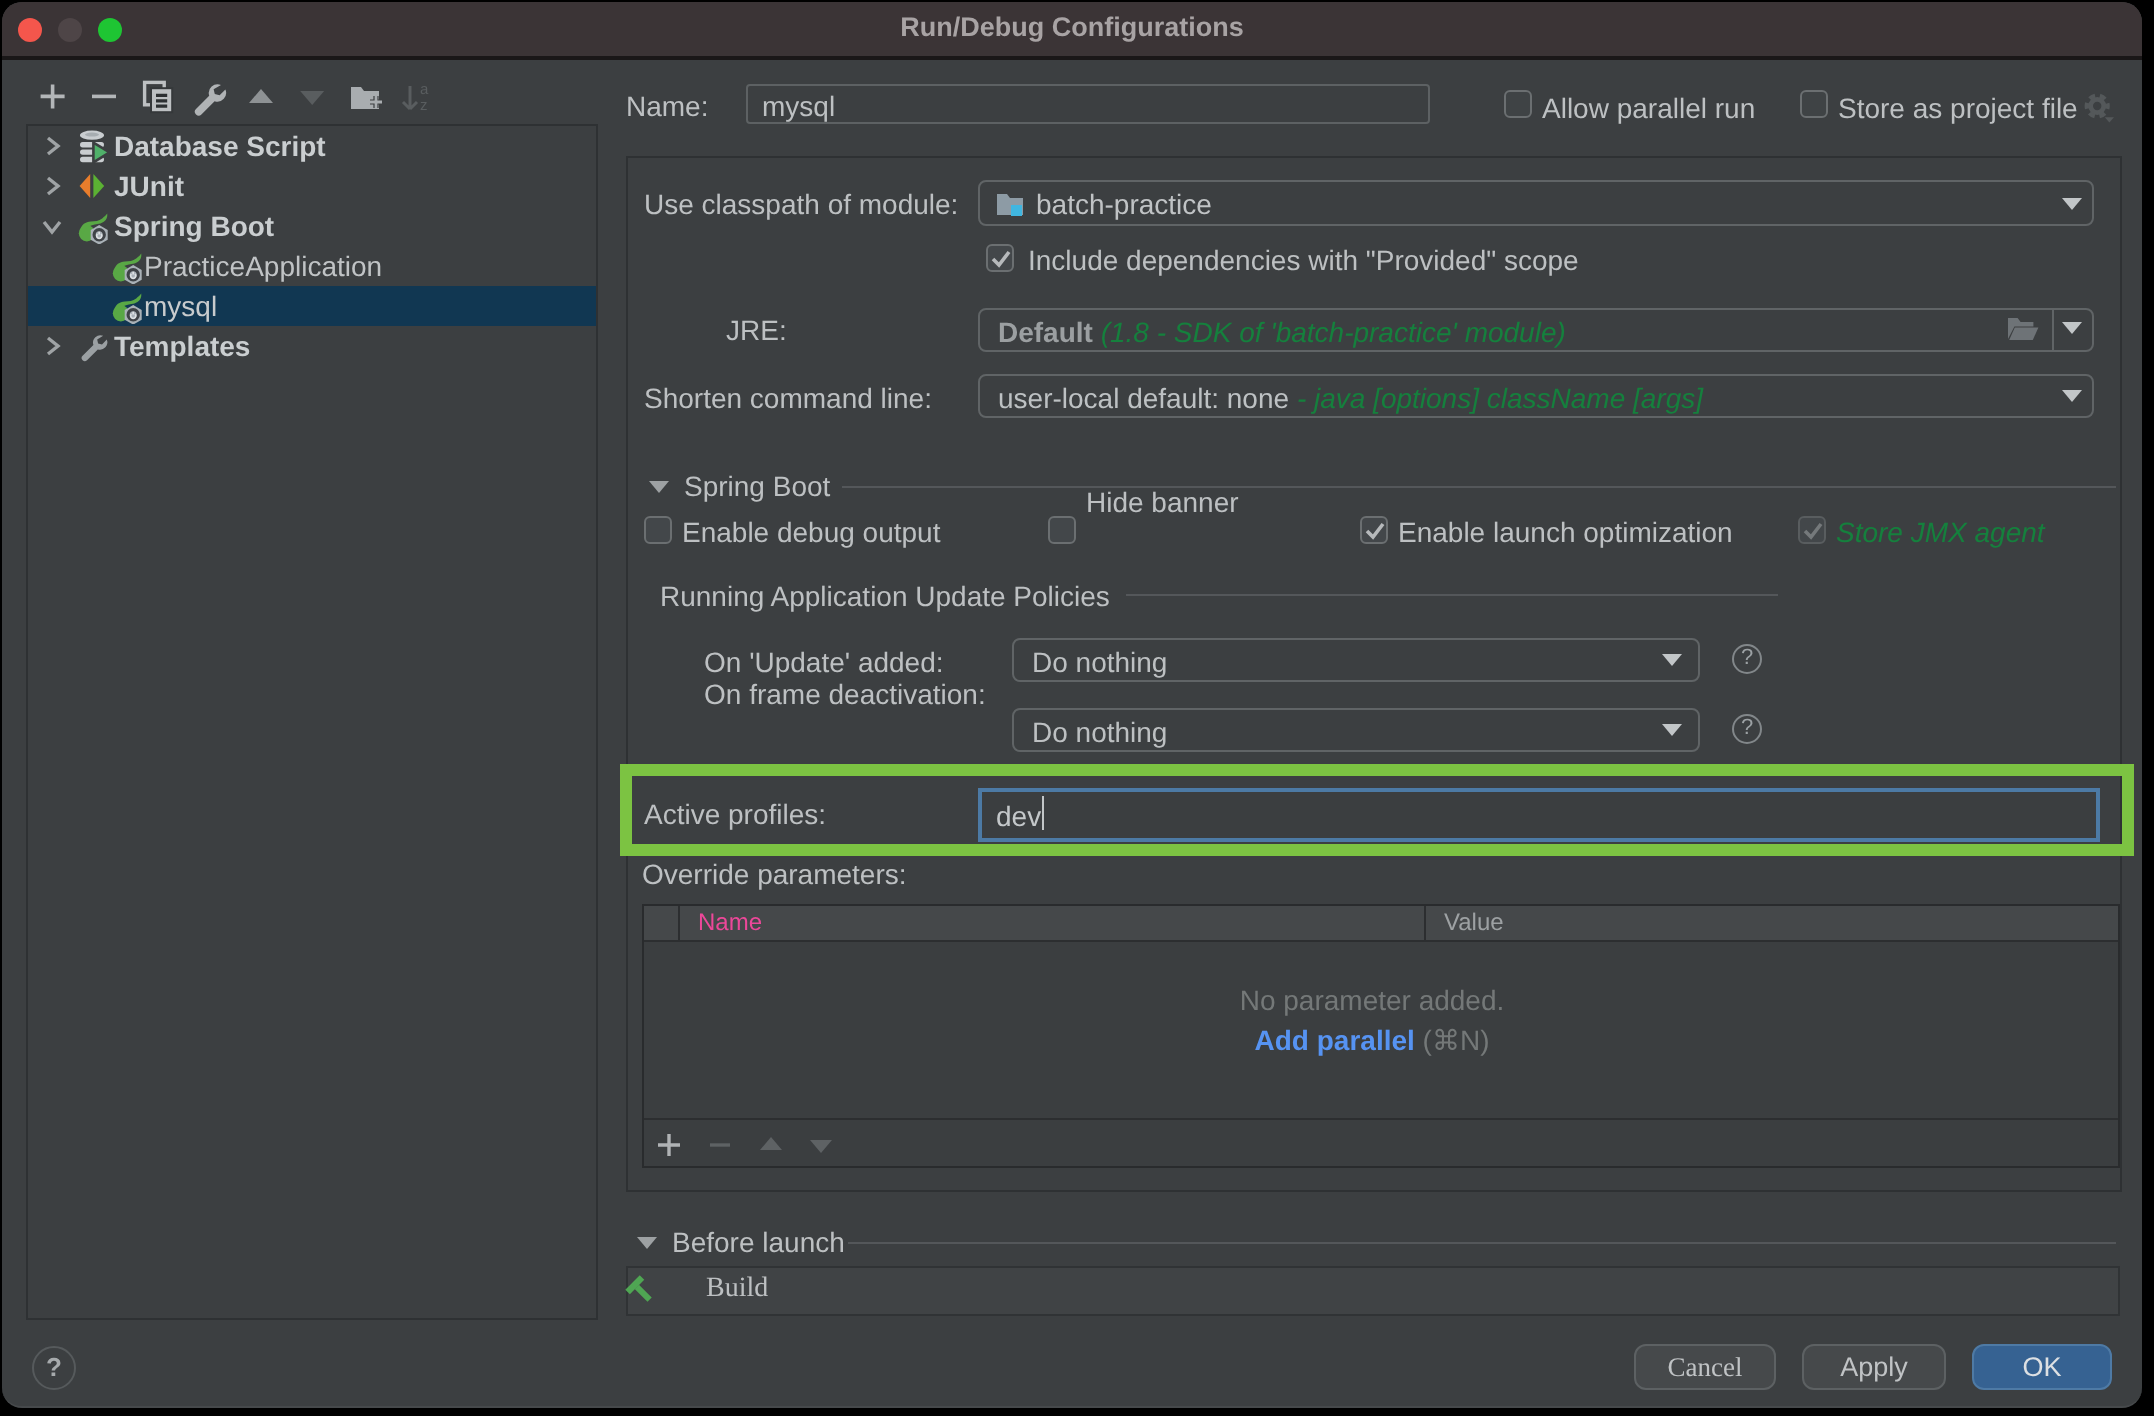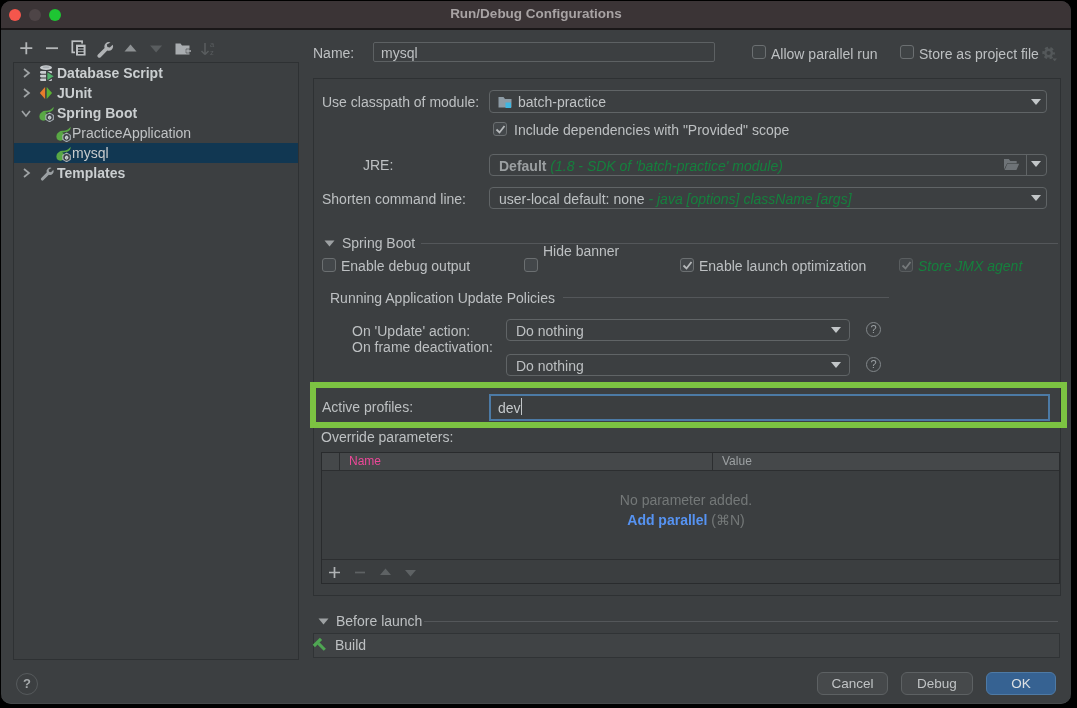--- a/index.html
+++ b/index.html
@@ -186,21 +186,21 @@
 <div class="lbl" style="left:699px; top:257px;">Enable launch optimization</div>
 <div class="chk" style="left:899px; top:258px; border-color:#595d5f;"></div>
 <svg class="abs" style="left:901px; top:260px;" width="11" height="11">
       <path d="M1.5 5.5l3 3 5-6.5" stroke="#75797b" stroke-width="1.8" fill="none"></path>
     </svg>
 <div class="lbl dim" style="left:918px; top:257px;">Store JMX agent</div>
 
 <div class="lbl" style="left:330px; top:289px;">Running Application Update Policies</div>
 <div class="hline" style="left:563px; top:297px; width:326px;"></div>
 
-<div class="lbl" style="left:352px; top:322px;">On 'Update' action:</div>
+<div class="lbl" style="left:352px; top:322px;">On 'Update' added:</div>
 <div class="combo" style="left:506px; top:319px; width:344px; height:22px;"></div>
 <div class="lbl" style="left:516px; top:322px;">Do nothing</div>
 <div class="arrow-dn" style="left:831px; top:327px;"></div>
 <div class="qm" style="left:866px; top:322px;">?</div>
 
 <div class="lbl" style="left:352px; top:338px;">On frame deactivation:</div>
 <div class="combo" style="left:506px; top:354px; width:344px; height:22px;"></div>
 <div class="lbl" style="left:516px; top:357px;">Do nothing</div>
 <div class="arrow-dn" style="left:831px; top:362px;"></div>
 <div class="qm" style="left:866px; top:357px;">?</div>
@@ -239,24 +239,24 @@
 <div class="lbl" style="left:336px; top:612px;">Before launch</div>
 <div class="hline" style="left:424px; top:621px; width:634px;"></div>
 
 <div class="abs" style="left:313px; top:633px; width:747px; height:25px; background:#404345; border:1px solid #303335;"></div>
 <svg class="abs" style="left:312px; top:637px;" width="16" height="16" viewBox="0 0 16 16">
   <g stroke="#4fa653" fill="none">
     <path d="M1.8 9L9 1.8" stroke-width="3.2"></path>
     <path d="M6.4 6.4l6.4 6.4" stroke-width="3"></path>
   </g>
 </svg>
-<div class="lbl" style="left:335px; top:636px;">Build</div>
-
-<div class="abs" style="left:817px; top:672px; width:71px; height:23px; background:#46494b; border:1px solid #5d6163; border-radius:6px; text-align:center; line-height:21px; color:#c0c3c5; font-size:13.5px;">Cancel</div>
-<div class="abs" style="left:901px; top:672px; width:72px; height:23px; background:#46494b; border:1px solid #5d6163; border-radius:6px; text-align:center; line-height:21px; color:#c0c3c5; font-size:13.5px;">Debug</div>
+<div class="lbl" style="left:353px; top:636px;font-family:Liberation Serif, serif;">Build</div>
+
+<div class="abs" style="left:817px; top:672px; width:71px; height:23px; background:#46494b; border:1px solid #5d6163; border-radius:6px; text-align:center; line-height:21px; color:#c0c3c5; font-size:13.5px;font-family:Liberation Serif, serif;">Cancel</div>
+<div class="abs" style="left:901px; top:672px; width:72px; height:23px; background:#46494b; border:1px solid #5d6163; border-radius:6px; text-align:center; line-height:21px; color:#c0c3c5; font-size:13.5px;">Apply</div>
 <div class="abs" style="left:986px; top:672px; width:70px; height:23px; background:#366292; border:1px solid #4e7aa5; border-radius:6px; text-align:center; line-height:21px; color:#dde0e3; font-size:13.5px;">OK</div>
 
 <div class="abs" style="left:16px; top:673px; width:22px; height:22px; border:1.5px solid #565a5c; border-radius:50%; text-align:center; line-height:20px; color:#a6aaac; font-size:13px; font-weight:bold;">?</div>
 
 <svg class="abs" style="left:1041px; top:45px;" width="21" height="18" viewBox="0 0 21 18">
   <circle cx="7.6" cy="8" r="5" fill="none" stroke="#54585a" stroke-width="2.6" stroke-dasharray="2.9 2.33" stroke-dashoffset="1.45"></circle>
   <path fill-rule="evenodd" d="M7.6 3.5a4.5 4.5 0 1 0 0 9 4.5 4.5 0 0 0 0-9zm0 2.4a2.1 2.1 0 1 1 0 4.2 2.1 2.1 0 0 1 0-4.2z" fill="#54585a"></path>
   <path d="M11.4 13.6l2.3 2.7 2.3-2.7z" fill="#54585a"></path>
 </svg>
 </div>

